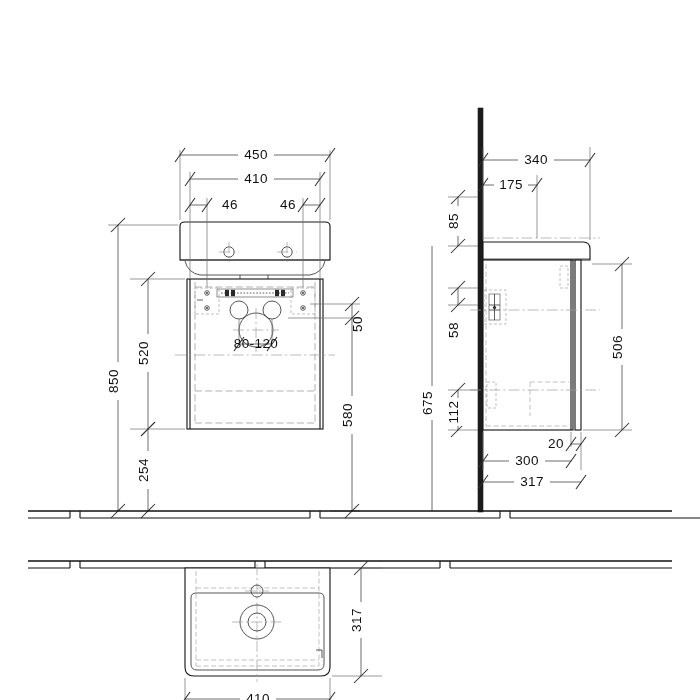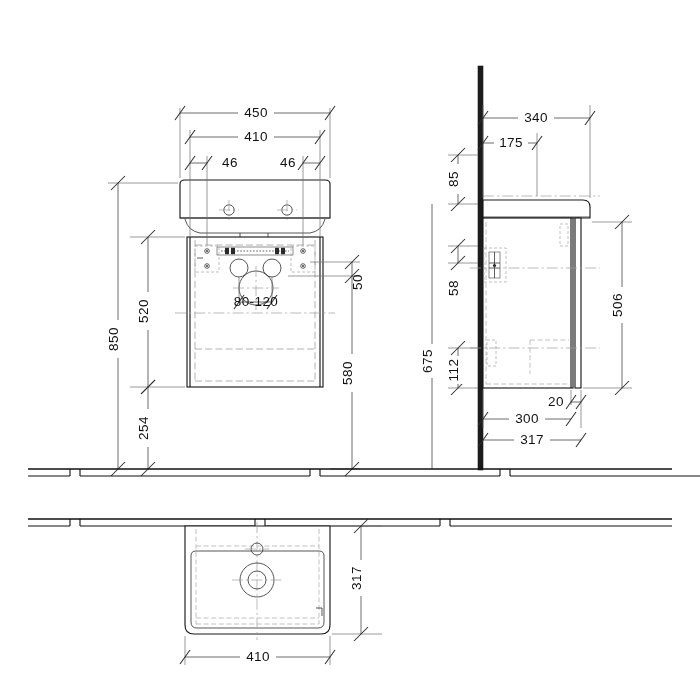--- a/index.html
+++ b/index.html
@@ -10,20 +10,21 @@
   body {
     width: 700px;
     height: 700px;
     font-family: "Liberation Sans", sans-serif;
     overflow: hidden;
   }
   #drawing-root {
     position: relative;
     width: 700px;
     height: 528px;
+    margin-top: 42px;
   }
   svg.tech-drawing {
     display: block;
     width: 700px;
     height: 700px;
     background: #ffffff;
   }
   .obj-line     { stroke: #1a1a1a; stroke-width: 1.15; fill: none; }
   .obj-line-thin{ stroke: #2b2b2b; stroke-width: 0.8;  fill: none; }
   .obj-fill     { fill: #ffffff; stroke: #1a1a1a; stroke-width: 1.15; }

